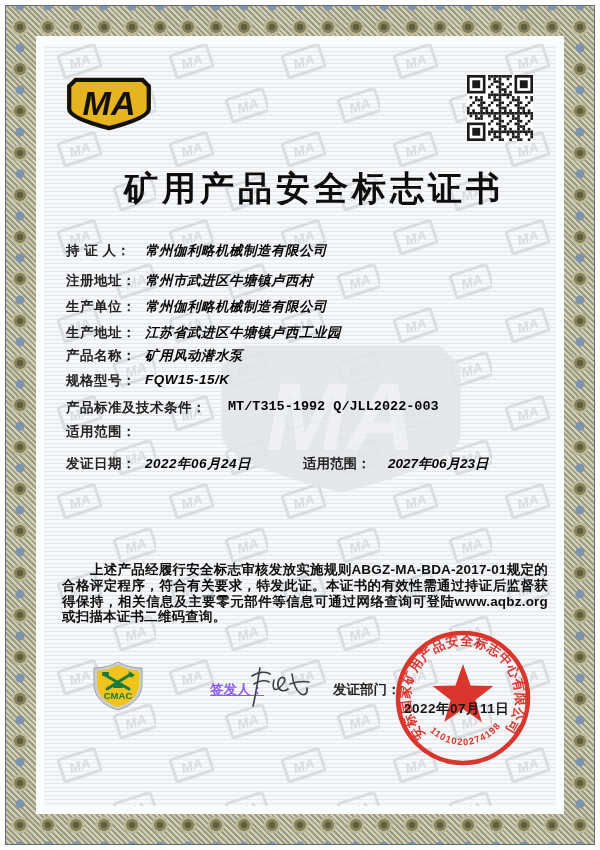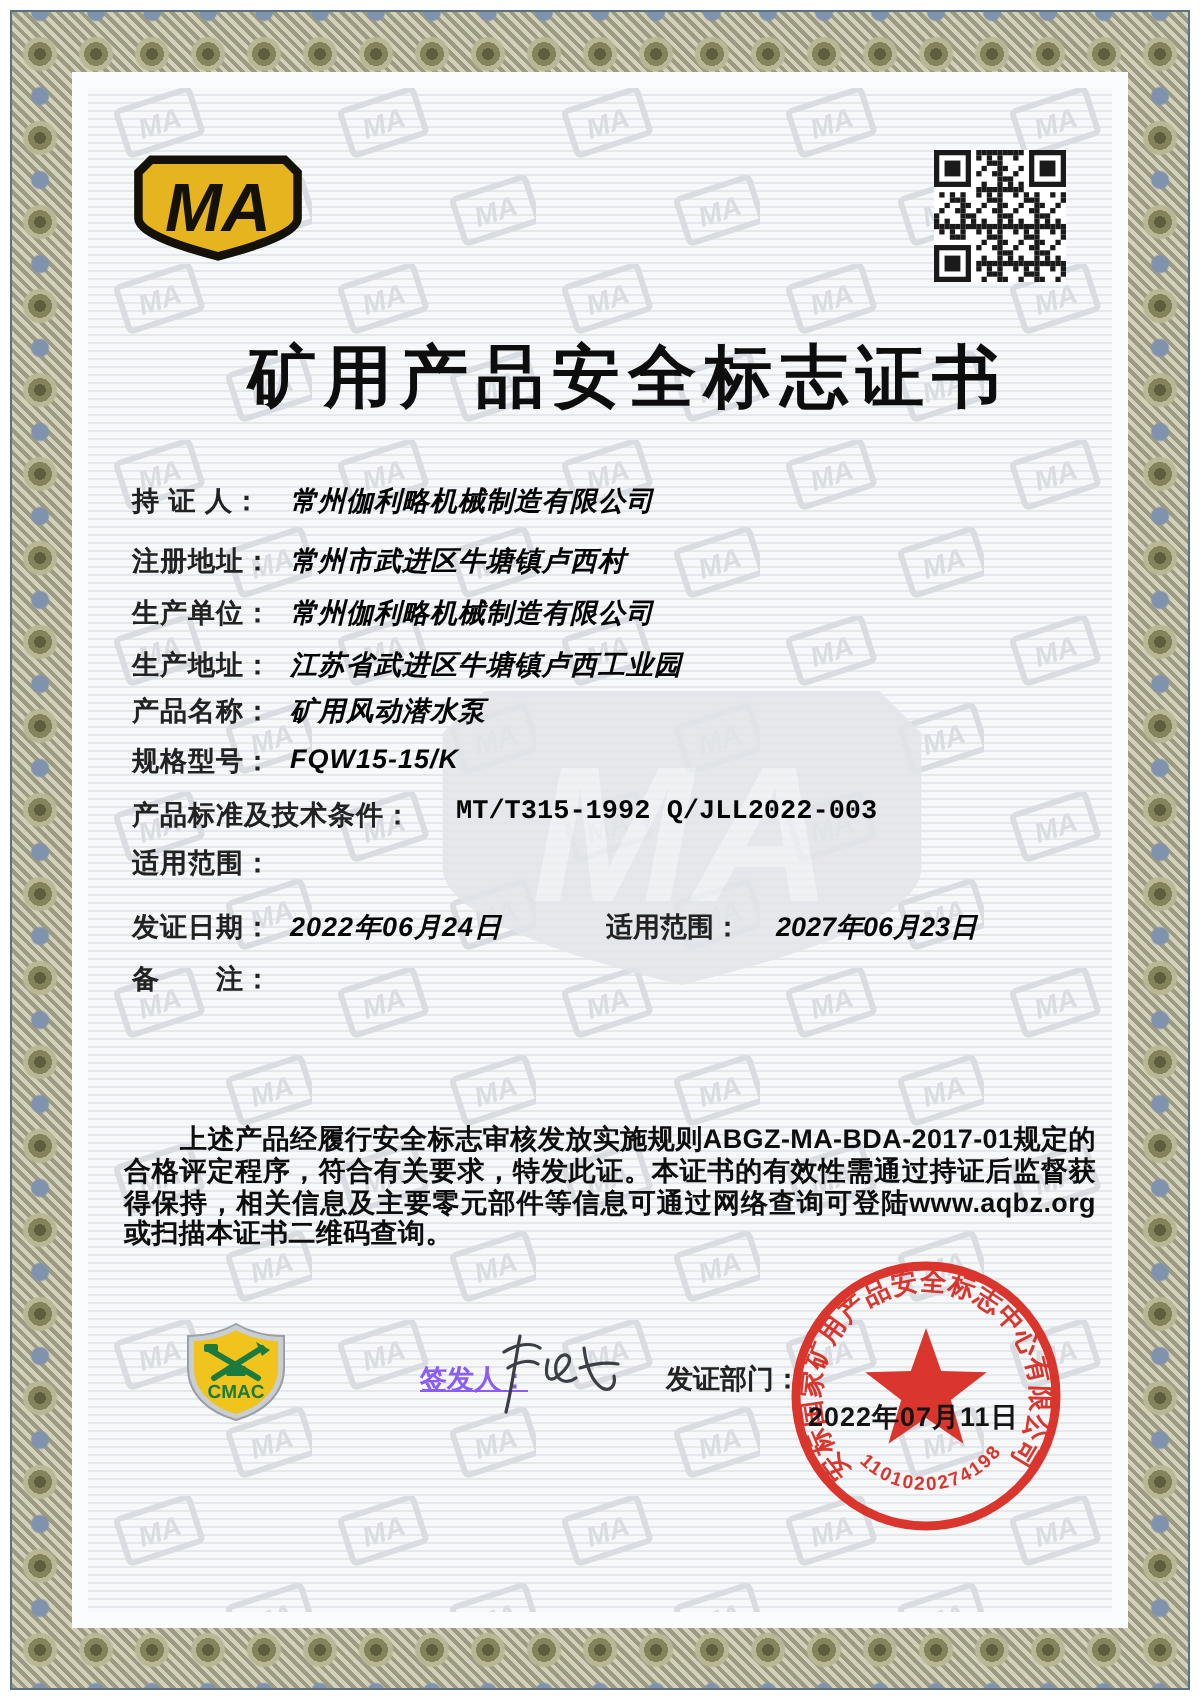--- a/index.html
+++ b/index.html
@@ -359,24 +359,20 @@
       <span class="lab">适用范围：</span>
     </div>
 
     <div class="row dates">
       <span class="lab">发证日期：</span>
       <span class="val">2022年06月24日</span>
       <span class="lab2">适用范围：</span>
       <span class="val2">2027年06月23日</span>
     </div>
 
-    <div class="row remark">
-      <span class="lab">备　　注：</span>
-      <span class="val"></span>
-    </div>
 
     <div class="statement">上述产品经履行安全标志审核发放实施规则ABGZ-MA-BDA-2017-01规定的合格评定程序，符合有关要求，特发此证。本证书的有效性需通过持证后监督获得保持，相关信息及主要零元部件等信息可通过网络查询可登陆www.aqbz.org或扫描本证书二维码查询。</div>
 
     <svg class="cmac" viewBox="0 0 54 50">
       <path d="M27 1 C34 5 43 7 51 7 L51 23 C51 36 41 45 27 49 C13 45 3 36 3 23 L3 7 C11 7 20 5 27 1 Z" fill="#c9ced3" stroke="#9aa0a6" stroke-width="1"></path>
       <path d="M27 4 C33 7.5 41 9.5 48 9.5 L48 23 C48 34.5 39 42.5 27 46 C15 42.5 6 34.5 6 23 L6 9.5 C13 9.5 21 7.5 27 4 Z" fill="#f0c31d"></path>
       <g stroke="#1b7a3d" stroke-width="3" stroke-linecap="round">
         <line x1="14" y1="14" x2="38" y2="28"></line>
         <line x1="40" y1="13" x2="16" y2="28"></line>
       </g>

